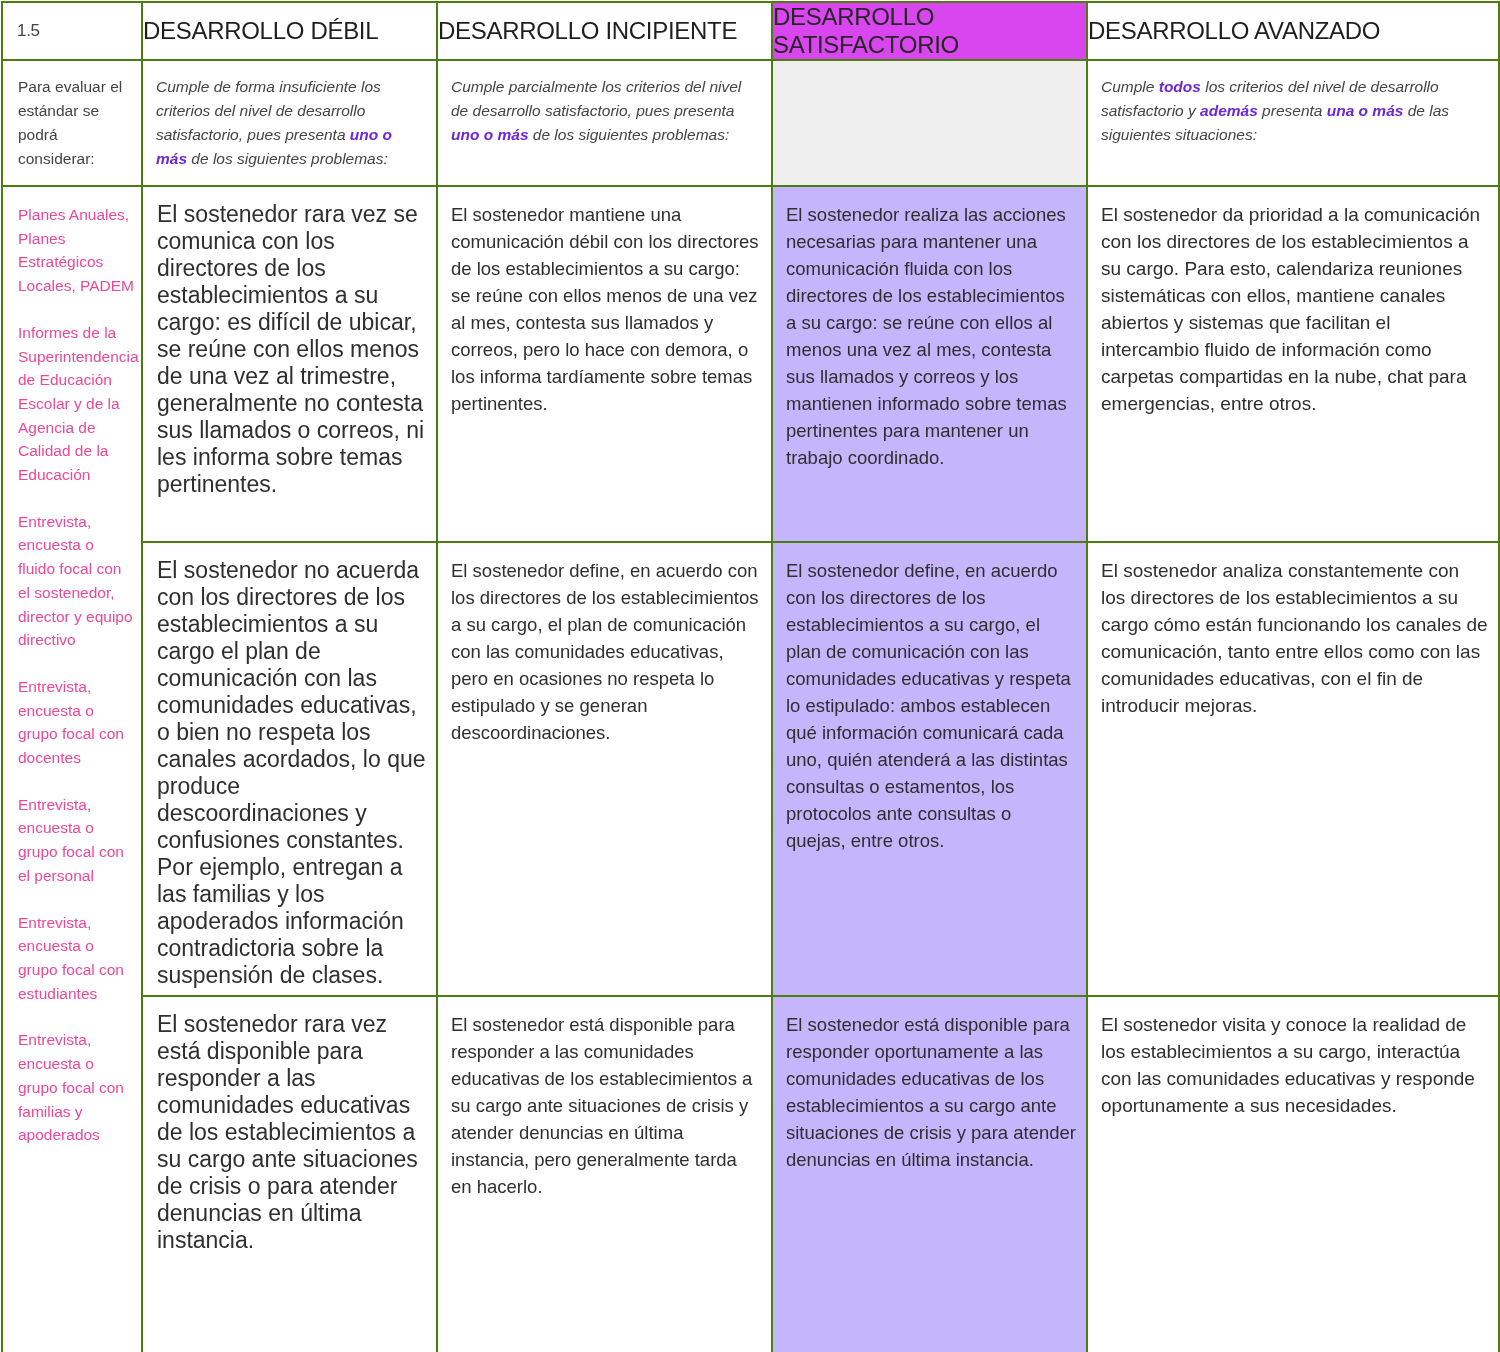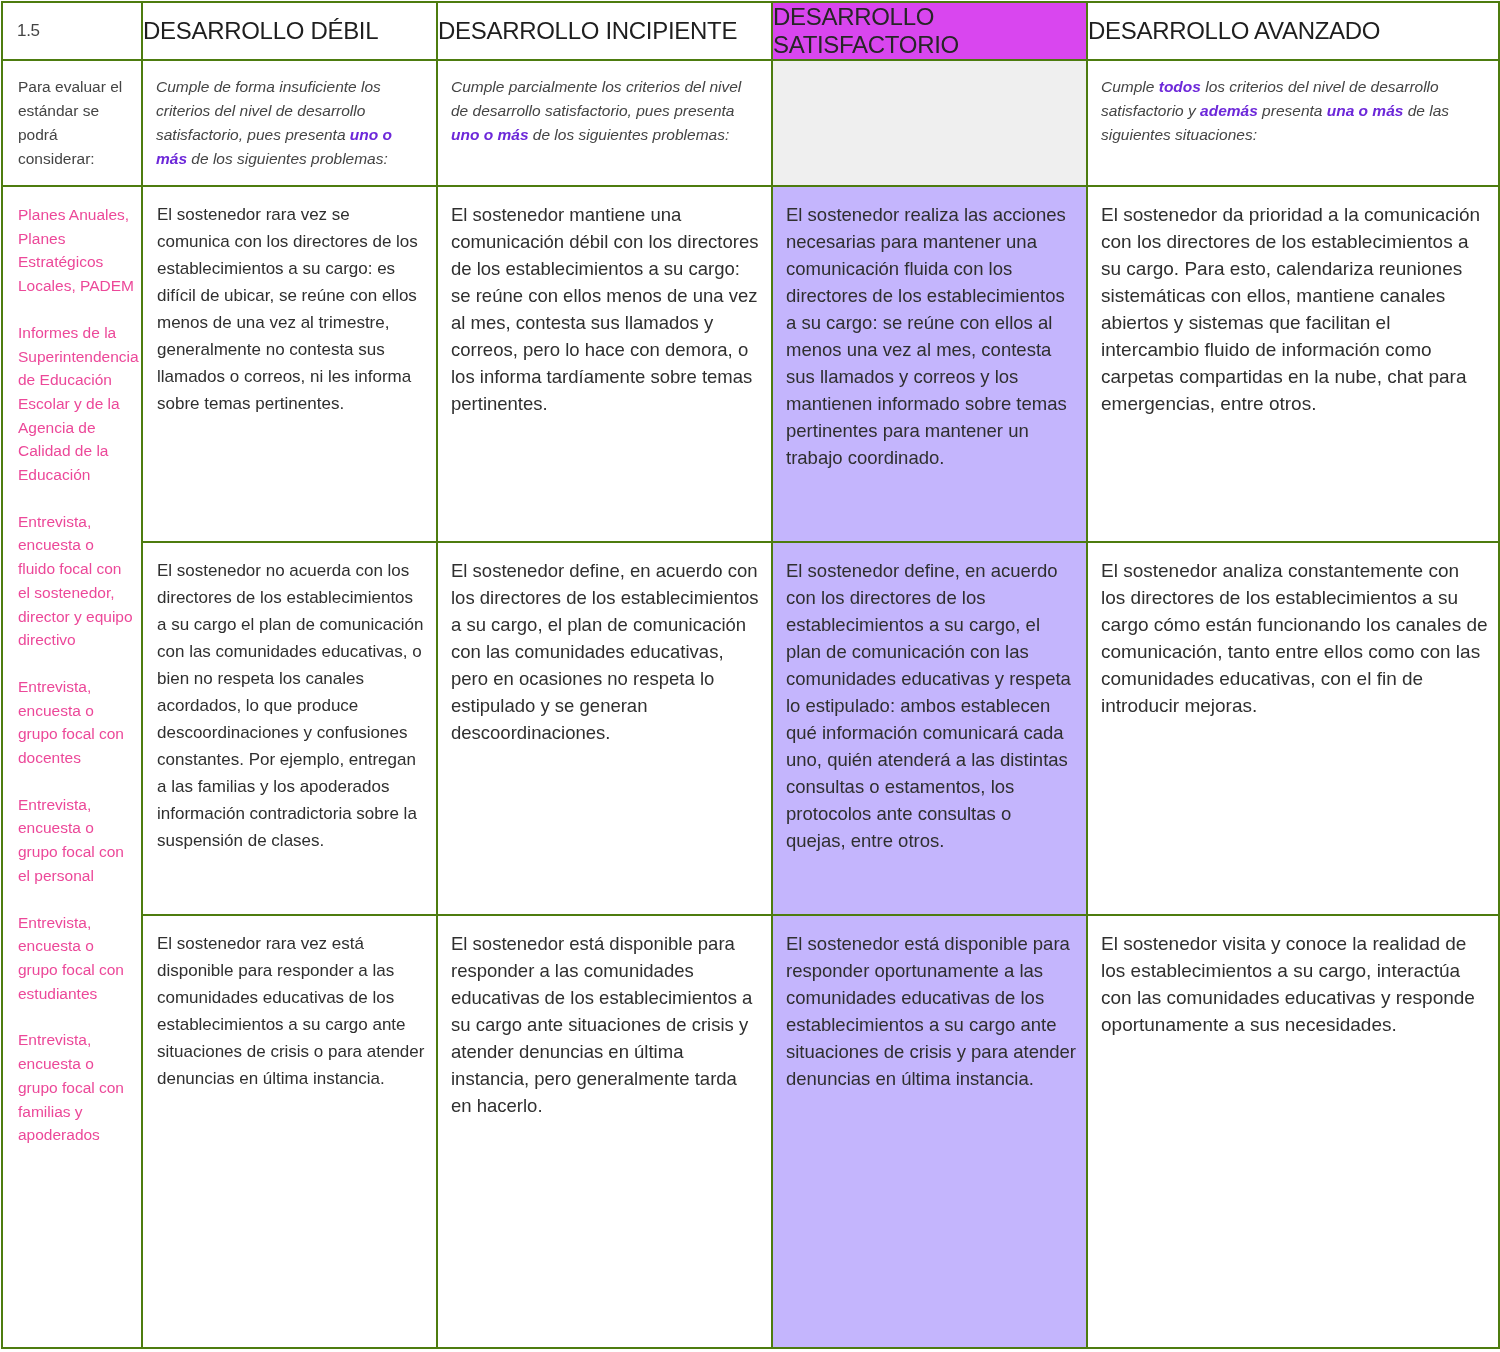--- a/index.html
+++ b/index.html
@@ -78,21 +78,21 @@
     tr.r1 { height: 356px; }
     tr.r2 { height: 373px; }
     tr.r3 { height: 433px; }
     td.crit {
       font-size: 18.5px;
       line-height: 27px;
       padding: 14px 10px 6px 13px;
       color: #2f2f2f;
     }
     td.crit.sat { background: #c4b5fd; }
-    td.crit.deb { padding-left: 14px; font-size: 17px; }
+    td.crit.deb { padding-left: 14px; font-size: 23px; }
     td.crit.av { font-size: 19px; }
 
     td.sources {
       font-size: 15.5px;
       line-height: 23.7px;
       padding: 16px 6px 0 15px;
       color: #ec4899;
     }
     .src-item {
       margin-bottom: 23px;

